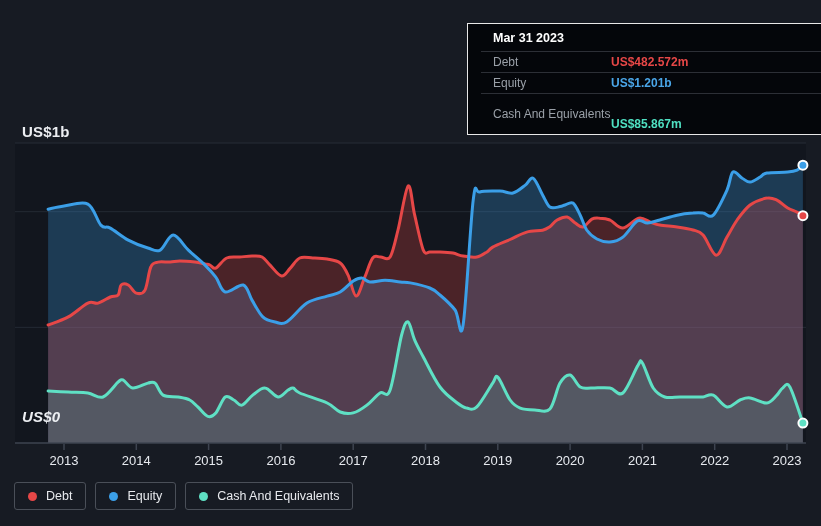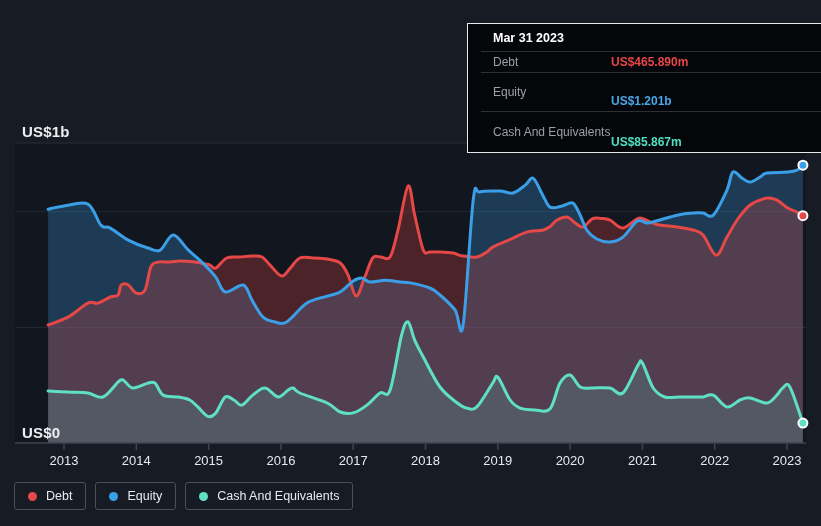--- a/index.html
+++ b/index.html
@@ -11,40 +11,40 @@
   }
   .chart-wrap{position:absolute;left:0;top:0;width:821px;height:470px;}
   svg{display:block;}
 
   
   .y-label{
     position:absolute;left:22px;color:#eceef2;font-size:15px;font-weight:700;
     letter-spacing:.2px;z-index:5;
   }
   .y-label.top{top:123px;}
-  .y-label.bottom{top:424px;}
+  .y-label.bottom{top:408px;font-style:italic;}
 
   
   .tooltip{
     position:absolute;left:467px;top:23px;width:408px;z-index:10;
     background:#04060a;border:1px solid #e8e8e8;box-sizing:border-box;
     font-size:12px;color:#9aa0a8;padding-left:13px;
   }
   .tt-title{
     color:#ffffff;font-weight:700;font-size:12.5px;
     padding:7px 12px 6px 12px;border-bottom:1px solid #2c2f36;
   }
   .tt-row{
     display:flex;align-items:center;padding:3px 12px;line-height:14px;
   }
   .tt-row.sep{border-top:1px solid #2c2f36;}
   .tt-label{width:118px;flex:0 0 auto;color:#9aa0a8;}
   .tt-value{font-weight:700;}
   .tt-value.debt{color:#e64747;}
-  .tt-value.equity{color:#4aa6e8;margin-top:18px;}
+  .tt-value.equity{color:#4aa6e8;}
   .tt-value.cash{color:#4fe0c2;margin-top:20px;}
   .tt-ratio-num{color:#ffffff;font-weight:700;}
   .tt-ratio-label{color:#9aa0a8;font-weight:400;}
 
   
   .legend{position:absolute;left:14px;top:482px;display:flex;gap:9px;z-index:5;}
   .legend-item{
     display:flex;align-items:center;gap:9px;
     border:1px solid #4a4f58;border-radius:3px;
     padding:6px 13px;background:transparent;color:#e8eaee;font-size:12.5px;
@@ -98,21 +98,21 @@
       </svg>
   </div>
 
   <div class="y-label top">US$1b</div>
   <div class="y-label bottom">US$0</div>
 
   <div class="tooltip">
     <div class="tt-title">Mar 31 2023</div>
     <div class="tt-row">
       <span class="tt-label">Debt</span>
-      <span class="tt-value debt">US$465.890m</span>
+      <span class="tt-value debt">US$482.572m</span>
     </div>
     <div class="tt-row sep">
       <span class="tt-label">Equity</span>
       <span class="tt-value equity">US$1.201b</span>
     </div>
     <div class="tt-row sep">
       <span class="tt-label">Cash And Equivalents</span>
       <span class="tt-value cash">US$85.867m</span>
     </div>
   </div>

